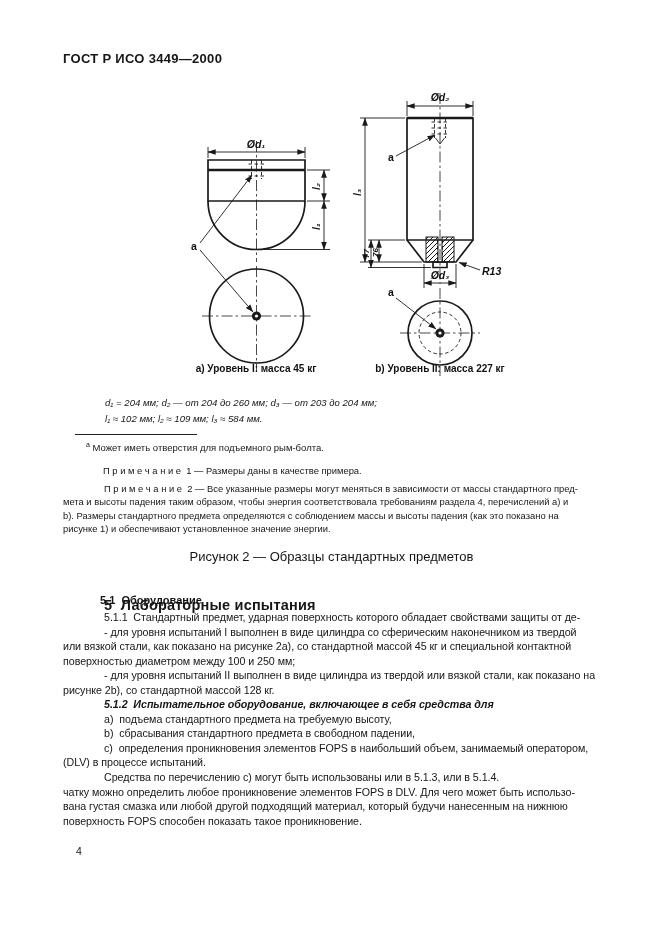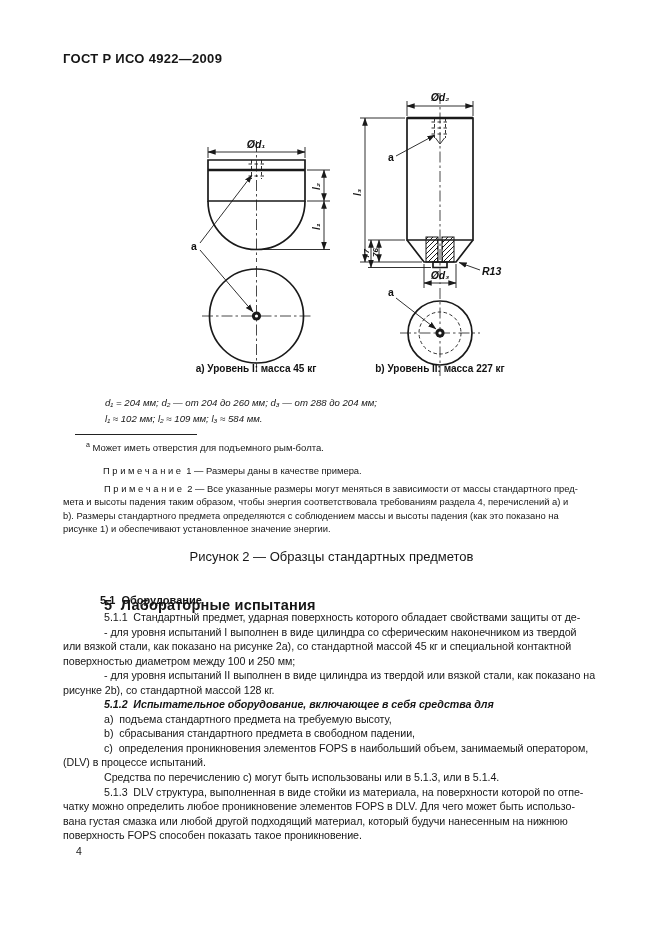--- a/index.html
+++ b/index.html
@@ -35,21 +35,21 @@
   .h5 { top:565px; left:104px; font-size:14.5px; font-weight:bold; letter-spacing:.2px;margin-top:32px; }
   .h51 { top:594px; left:100px; font-size:11px; font-weight:bold; }
   .body-block { top:610px; left:63px; width:538px; font-size:10.7px; line-height:14.55px; letter-spacing:-0.05px; }
   .ind { text-indent:41px; }
   .bold { font-weight:bold;font-style:italic; }
   .page-num { top:845px; left:76px; font-size:10.5px; }
 </style>
 </head>
 <body>
 
-<div class="abs header-std">ГОСТ Р ИСО 4922—2009</div>
+<div class="abs header-std">ГОСТ Р ИСО 3449—2000</div>
 
 <svg width="661" height="400" viewBox="0 0 661 400">
   <defs>
     <marker id="arr" viewBox="0 0 10 10" refX="9.5" refY="5" markerWidth="9" markerHeight="9" orient="auto-start-reverse">
       <path d="M0,1.5 L10,5 L0,8.5 z" fill="#1a1a1a"></path>
     </marker>
     <pattern id="hatch" patternUnits="userSpaceOnUse" width="5" height="5">
       <path d="M0,5 L5,0" stroke="#1a1a1a" stroke-width="1"></path>
     </pattern>
   </defs>
@@ -183,21 +183,21 @@
       <circle class="dash" cx="440" cy="333" r="21"></circle>
       <line class="cl" x1="400" y1="333" x2="480" y2="333"></line>
       <circle cx="440" cy="333" r="4.6" fill="#1a1a1a"></circle>
       <circle cx="440" cy="333" r="1.6" fill="#ffffff"></circle>
     </g>
     <text class="figcap" x="440" y="372">b) Уровень II: масса 227 кг</text>
   </g>
 </svg>
 
 <div class="abs dims-block">
-  <div>d₁ = 204 мм; d₂ — от 204 до 260 мм; d₃ — от 288 до 204 мм;</div>
+  <div>d₁ = 204 мм; d₂ — от 204 до 260 мм; d₃ — от 203 до 204 мм;</div>
   <div>l₁ ≈ 102 мм; l₂ ≈ 109 мм; l₃ ≈ 584 мм.</div>
 </div>
 
 <div class="abs fn-rule"></div>
 
 <div class="abs footnote-line"><sup>а</sup><span>&nbsp;Может иметь отверстия для подъемного рым-болта.</span></div>
 
 <div class="abs note1-line">П р и м е ч а н и е&nbsp; 1 — Размеры даны в качестве примера.</div>
 
 <div class="abs note2-block">
@@ -218,19 +218,18 @@
   <div>или вязкой стали, как показано на рисунке 2а), со стандартной массой 45 кг и специальной контактной</div>
   <div>поверхностью диаметром между 100 и 250 мм;</div>
   <div class="ind">- для уровня испытаний II выполнен в виде цилиндра из твердой или вязкой стали, как показано на</div>
   <div>рисунке 2b), со стандартной массой 128 кг.</div>
   <div class="ind bold">5.1.2&nbsp; Испытательное оборудование, включающее в себя средства для</div>
   <div class="ind">a)&nbsp; подъема стандартного предмета на требуемую высоту,</div>
   <div class="ind">b)&nbsp; сбрасывания стандартного предмета в свободном падении,</div>
   <div class="ind">c)&nbsp; определения проникновения элементов FOPS в наибольший объем, занимаемый оператором,</div>
   <div>(DLV) в процессе испытаний.</div>
   <div class="ind">Средства по перечислению c) могут быть использованы или в 5.1.3, или в 5.1.4.</div>
-  <div class="ind">5.1.3&nbsp; DLV структура, выполненная в виде стойки из материала, на поверхности которой по отпе-</div>
   <div>чатку можно определить любое проникновение элементов FOPS в DLV. Для чего может быть использо-</div>
   <div>вана густая смазка или любой другой подходящий материал, который будучи нанесенным на нижнюю</div>
   <div>поверхность FOPS способен показать такое проникновение.</div>
 </div>
 
 <div class="abs page-num">4</div>
 
 </body></html>

